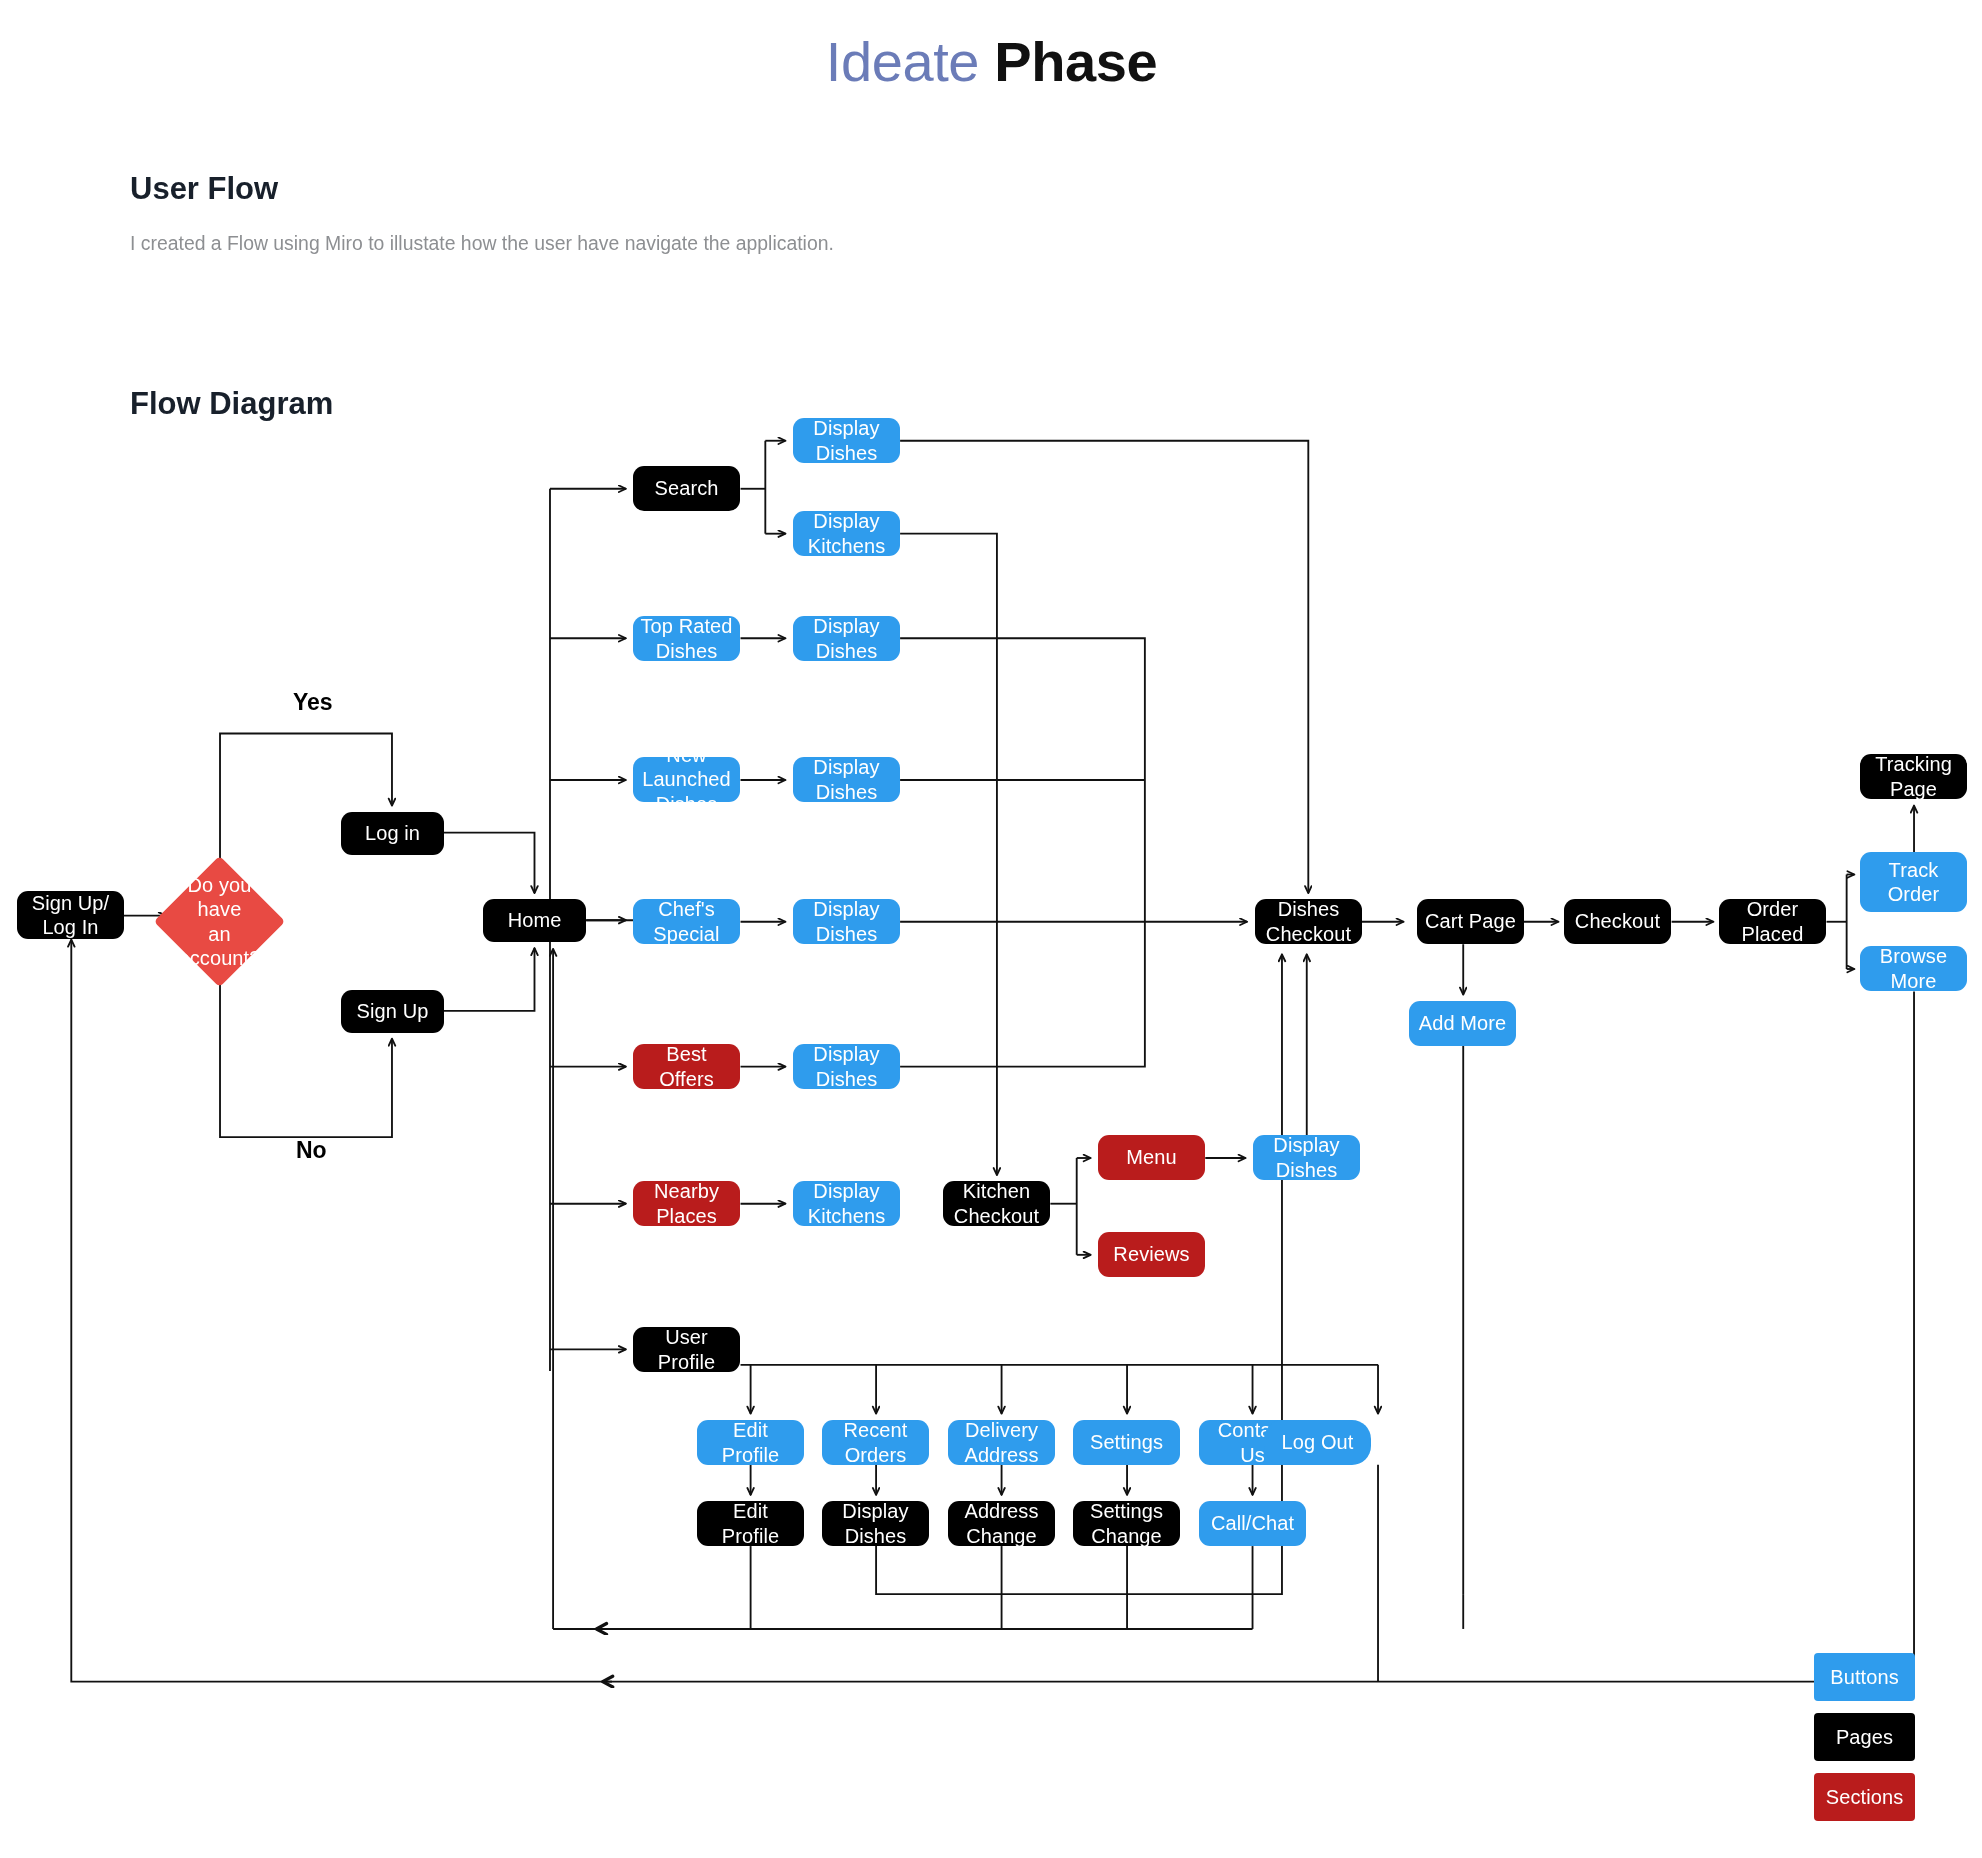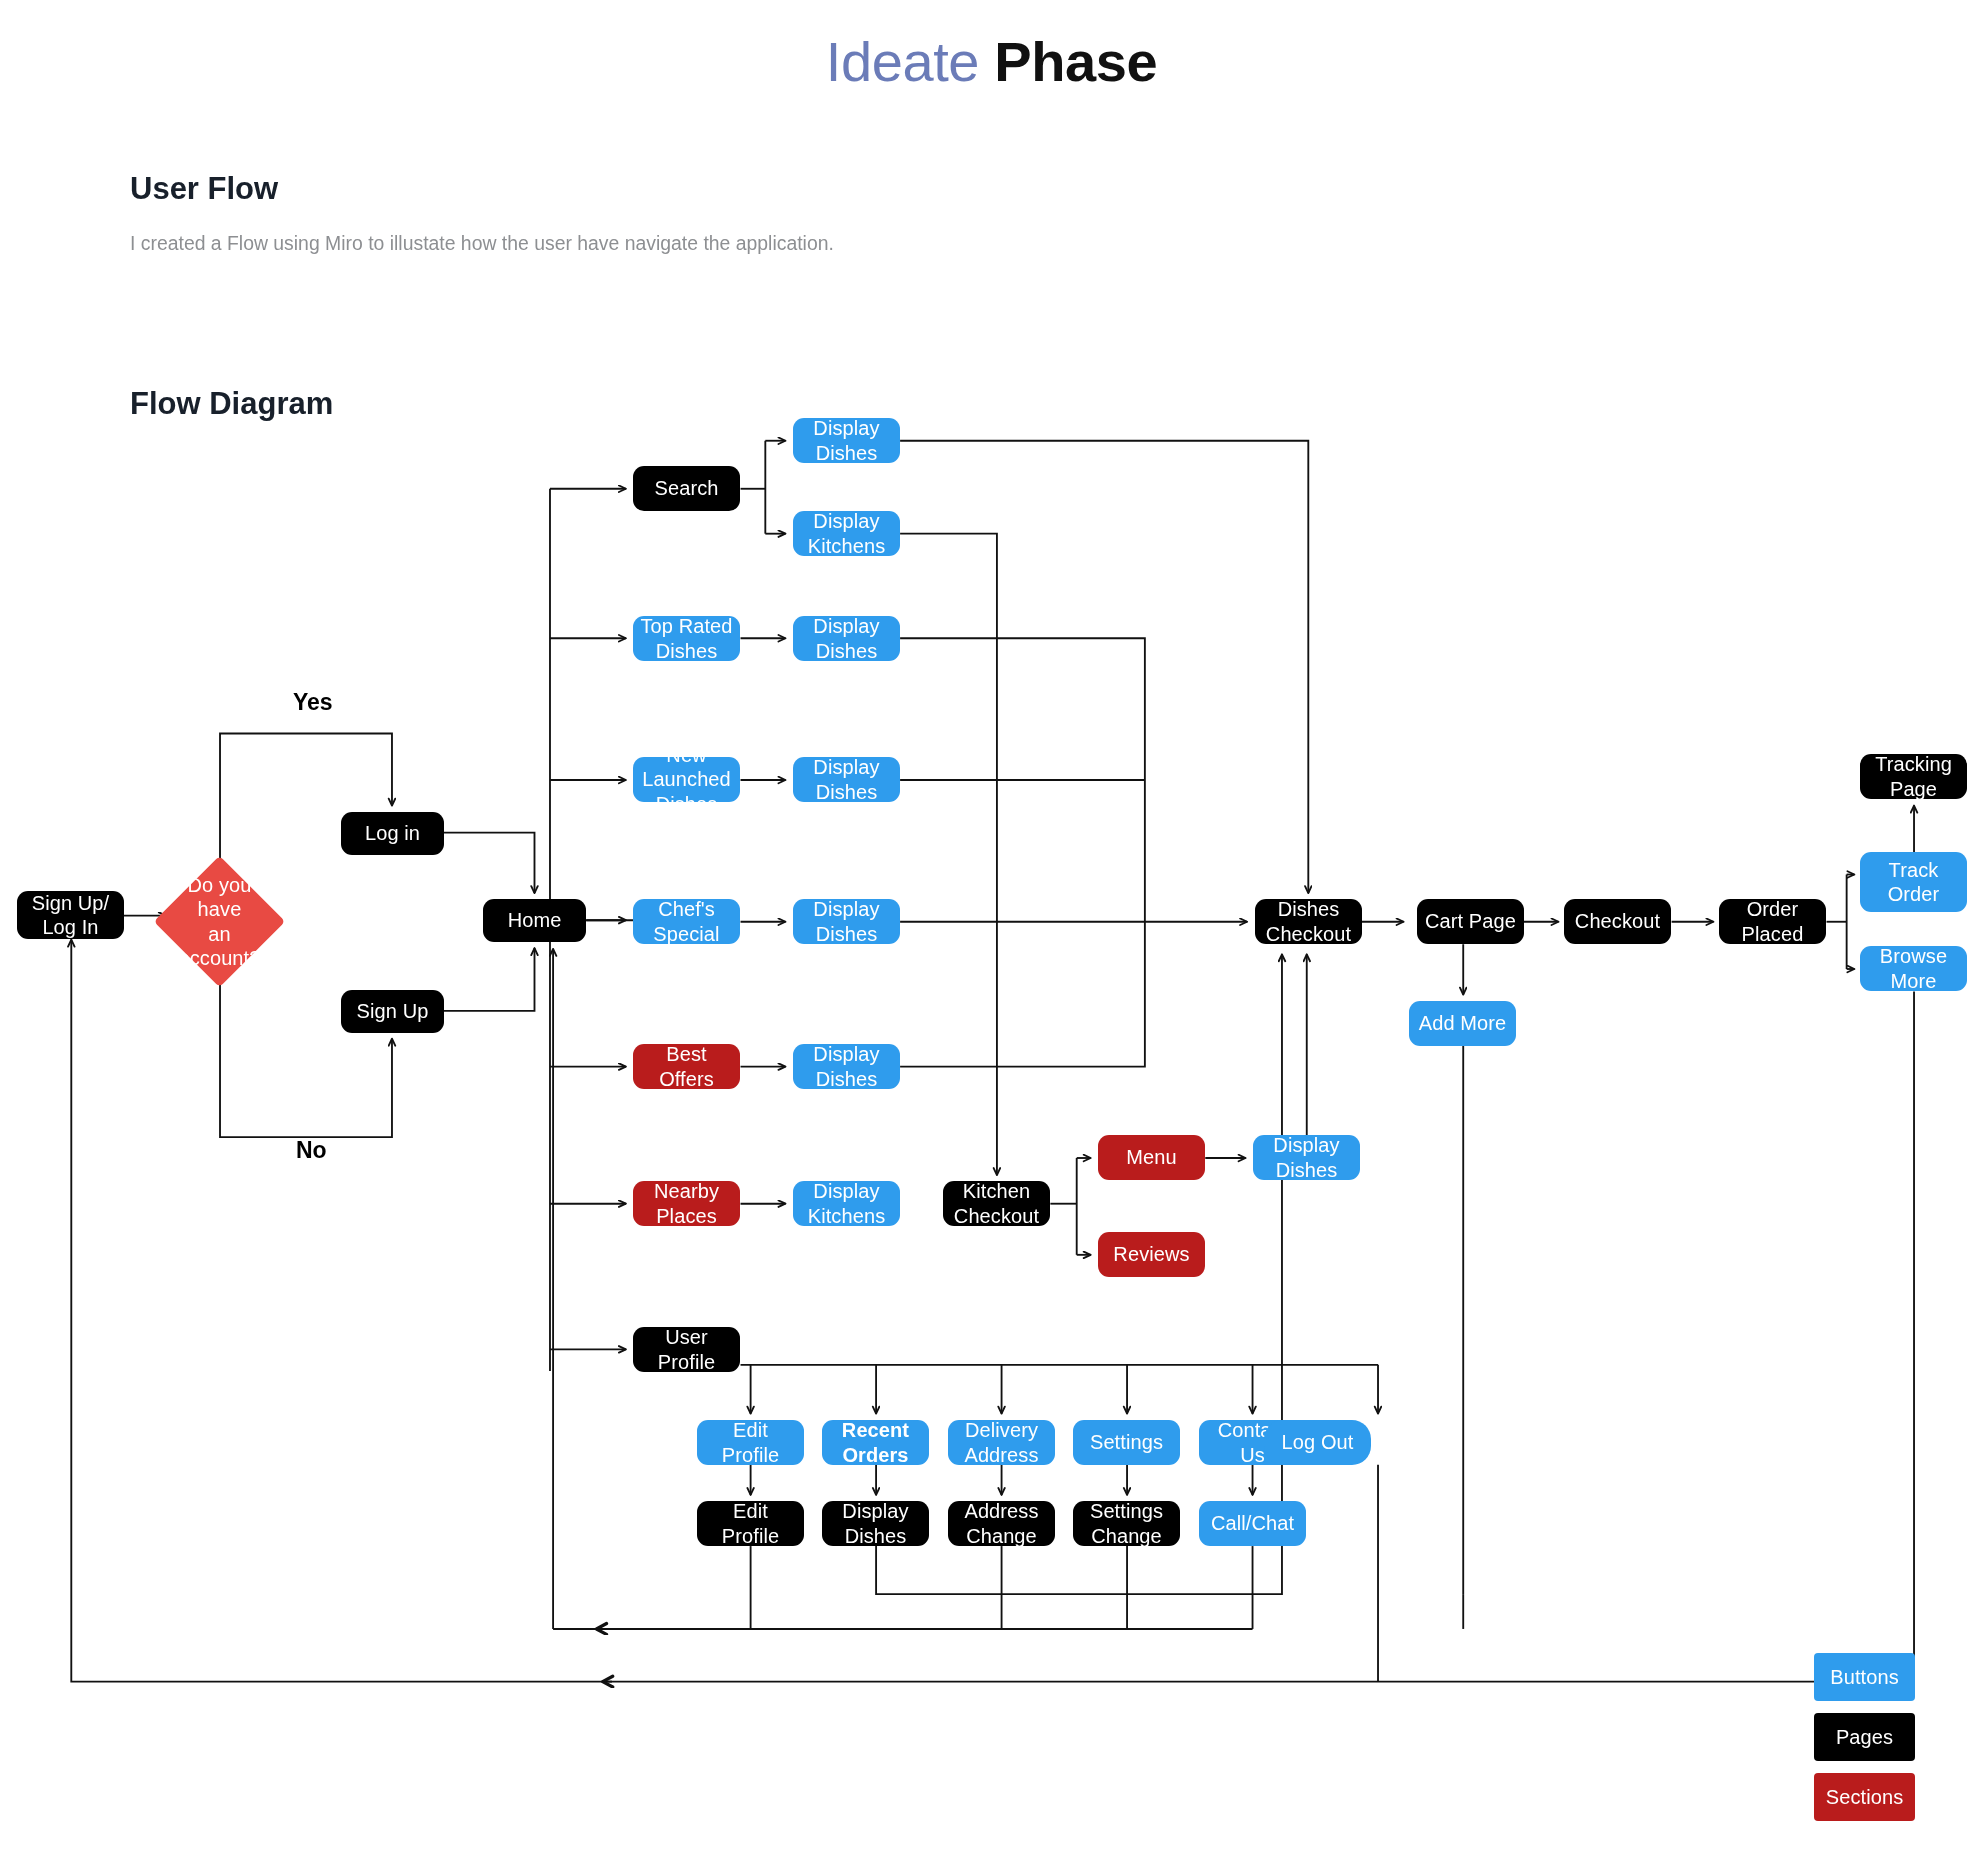--- a/index.html
+++ b/index.html
@@ -247,21 +247,21 @@
       <div class="node page" style="left: 1564px; top: 899px; width: 107px; height: 45px;"><span>Checkout</span></div>
       <div class="node page" style="left: 1719px; top: 899px; width: 107px; height: 45px;"><span>Order
 Placed</span></div>
       <div class="node button" style="left: 1860px; top: 852px; width: 107px; height: 60px;"><span>Track Order</span></div>
       <div class="node page" style="left: 1860px; top: 754px; width: 107px; height: 45px;"><span>Tracking
 Page</span></div>
       <div class="node button" style="left: 1860px; top: 946px; width: 107px; height: 45px;"><span>Browse
 More</span></div>
       <div class="node button" style="left: 697px; top: 1420px; width: 107px; height: 45px;"><span>Edit
 Profile</span></div>
-      <div class="node button" style="left: 822px; top: 1420px; width: 107px; height: 45px; font-weight: bold;"><span>Recent
+      <div class="node button" style="left: 822px; top: 1420px; width: 107px; height: 45px;"><span>Recent
 Orders</span></div>
       <div class="node button" style="left: 948px; top: 1420px; width: 107px; height: 45px;"><span>Delivery
 Address</span></div>
       <div class="node button" style="left: 1073px; top: 1420px; width: 107px; height: 45px;"><span>Settings</span></div>
       <div class="node button" style="left: 1199px; top: 1420px; width: 107px; height: 45px;"><span>Contact Us</span></div>
       <div class="node button" style="left: 1264px; top: 1420px; width: 107px; height: 45px; border-radius: 19px;"><span>Log Out</span></div>
       <div class="node page" style="left: 697px; top: 1501px; width: 107px; height: 45px;"><span>Edit
 Profile</span></div>
       <div class="node page" style="left: 822px; top: 1501px; width: 107px; height: 45px;"><span>Display
 Dishes</span></div>

